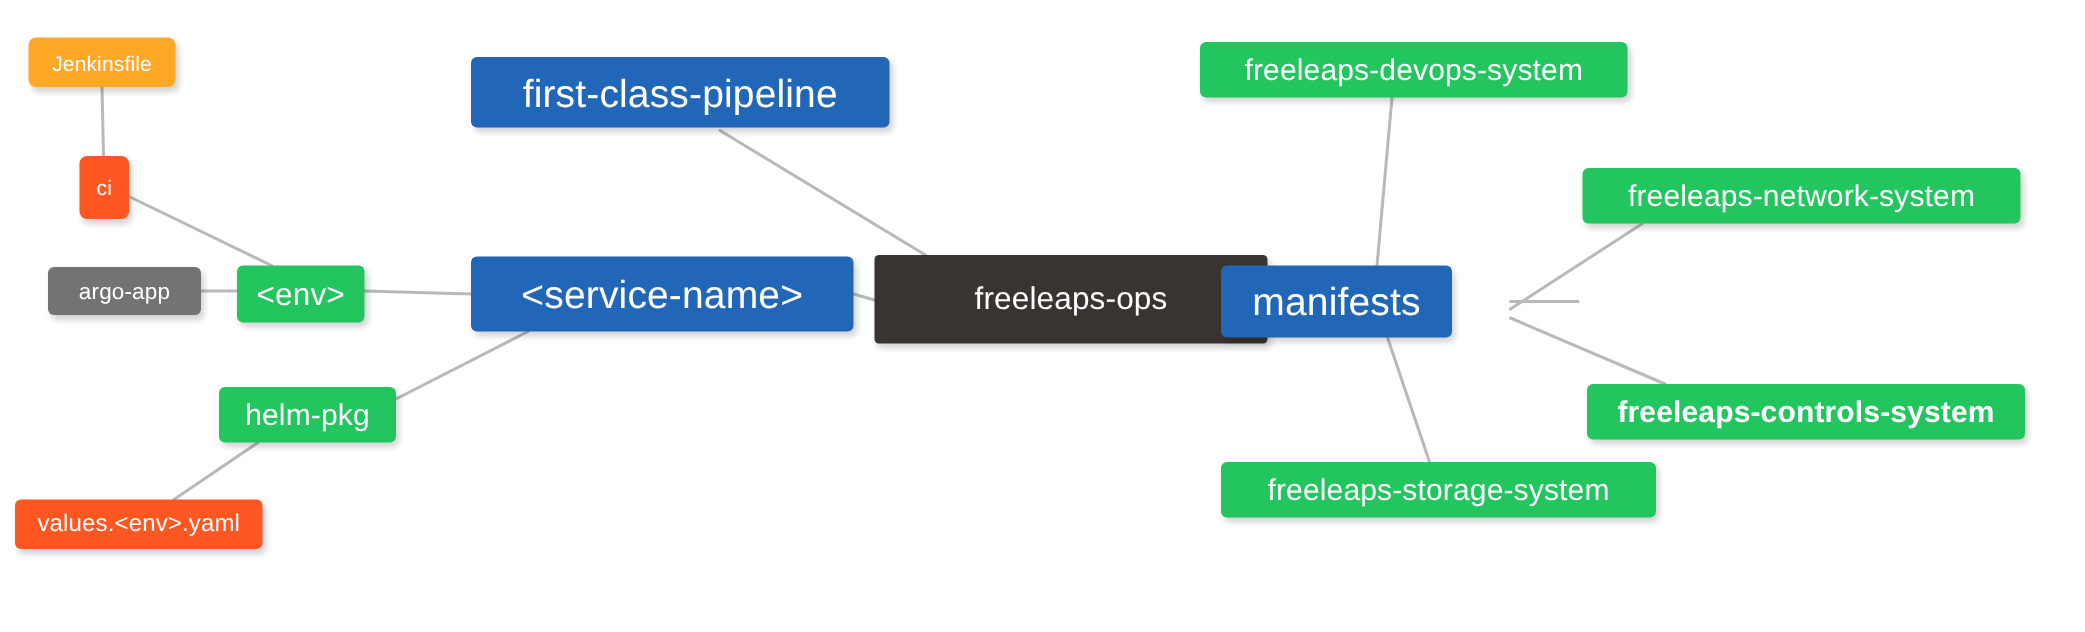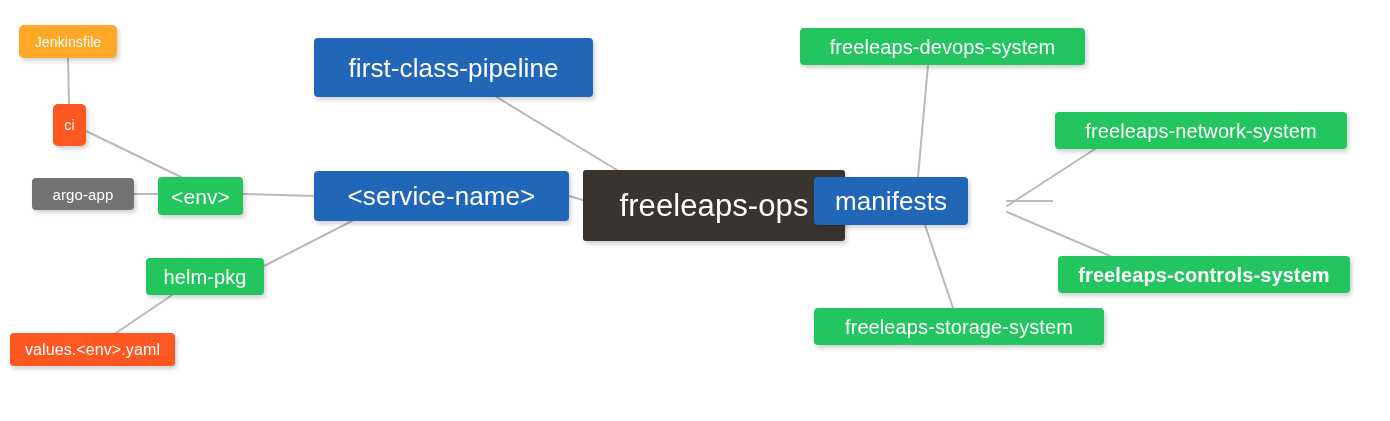--- a/index.html
+++ b/index.html
@@ -60,21 +60,21 @@
       <line x1="1007" y1="201" x2="1052" y2="201" stroke="#b9b9b9" stroke-width="2" stroke-linecap="round"></line>
       <line x1="1007" y1="212" x2="1110" y2="256" stroke="#b9b9b9" stroke-width="2" stroke-linecap="round"></line>
       <line x1="925" y1="225" x2="953" y2="308" stroke="#b9b9b9" stroke-width="2" stroke-linecap="round"></line>
     </svg>
 <div class="node" style="left: 19px; top: 25px; width: 98px; height: 33px; background: rgb(255, 167, 38); font-size: 14px; border-radius: 5px;">Jenkinsfile</div>
     <div class="node" style="left: 53px; top: 104px; width: 33px; height: 42px; background: rgb(255, 87, 34); font-size: 14px; border-radius: 5px;">ci</div>
     <div class="node" style="left: 32px; top: 178px; width: 102px; height: 32px; background: #737373; font-size: 15px; border-radius: 4px;">argo-app</div>
     <div class="node" style="left: 158px; top: 177px; width: 85px; height: 38px; background: rgb(34, 197, 94); font-size: 21px; border-radius: 4px;">&lt;env&gt;</div>
     <div class="node" style="left: 146px; top: 258px; width: 118px; height: 37px; background: rgb(34, 197, 94); font-size: 20px; border-radius: 4px;">helm-pkg</div>
     <div class="node" style="left: 10px; top: 333px; width: 165px; height: 33px; background: rgb(255, 87, 34); font-size: 16px; border-radius: 4px;">values.&lt;env&gt;.yaml</div>
-    <div class="node" style="left: 314px; top: 38px; width: 279px; height: 59px; background: rgb(34, 102, 184); font-size: 26px; border-radius: 4px;">first-class-pipeline</div>
+    <div class="node" style="left: 314px; top: 38px; width: 279px; height: 47px; background: rgb(34, 102, 184); font-size: 26px; border-radius: 4px;">first-class-pipeline</div>
     <div class="node" style="left: 314px; top: 171px; width: 255px; height: 50px; background: rgb(34, 102, 184); font-size: 26px; border-radius: 4px;">&lt;service-name&gt;</div>
-    <div class="node root" style="left: 583px; top: 170px; width: 262px; height: 71px; background: rgb(58, 52, 48); font-size: 31px; border-radius: 3px;">freeleaps-ops</div>
+    <div class="node root" style="left: 583px; top: 170px; width: 262px; height: 59px; background: rgb(58, 52, 48); font-size: 21px; border-radius: 3px;">freeleaps-ops</div>
     <div class="node" style="left: 814px; top: 177px; width: 154px; height: 48px; background: rgb(34, 102, 184); font-size: 26px; border-radius: 4px;">manifests</div>
     <div class="node" style="left: 800px; top: 28px; width: 285px; height: 37px; background: rgb(34, 197, 94); font-size: 20px; border-radius: 4px;">freeleaps-devops-system</div>
     <div class="node" style="left: 1055px; top: 112px; width: 292px; height: 37px; background: rgb(34, 197, 94); font-size: 20px; border-radius: 4px;">freeleaps-network-system</div>
     <div class="node" style="left: 1058px; top: 256px; width: 292px; height: 37px; background: rgb(34, 197, 94); font-size: 20px; border-radius: 4px; font-weight: bold;">freeleaps-controls-system</div>
     <div class="node" style="left: 814px; top: 308px; width: 290px; height: 37px; background: rgb(34, 197, 94); font-size: 20px; border-radius: 4px;">freeleaps-storage-system</div>
   </div>
 
 </body></html>

